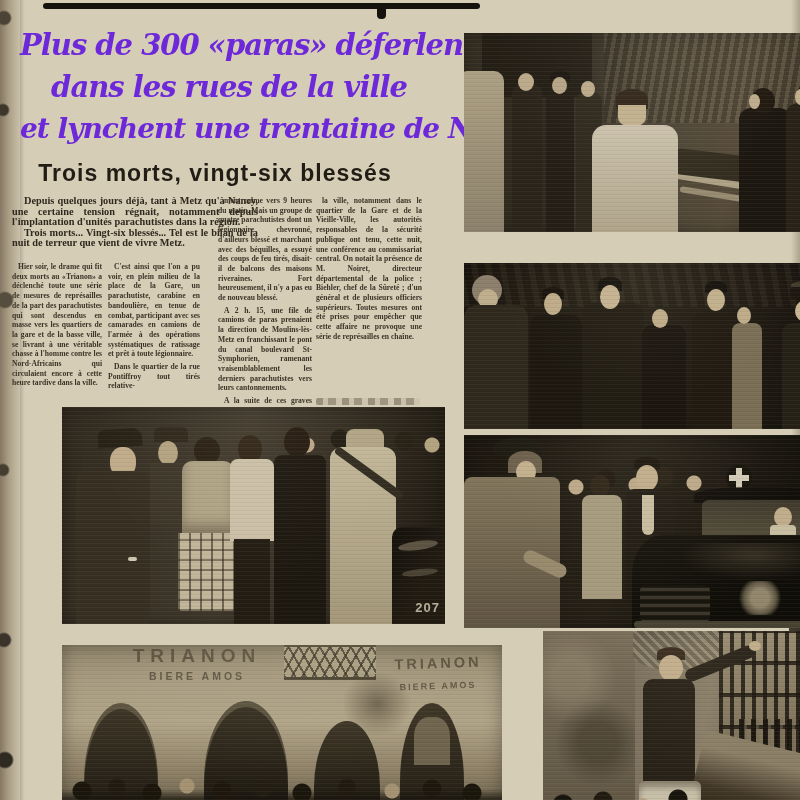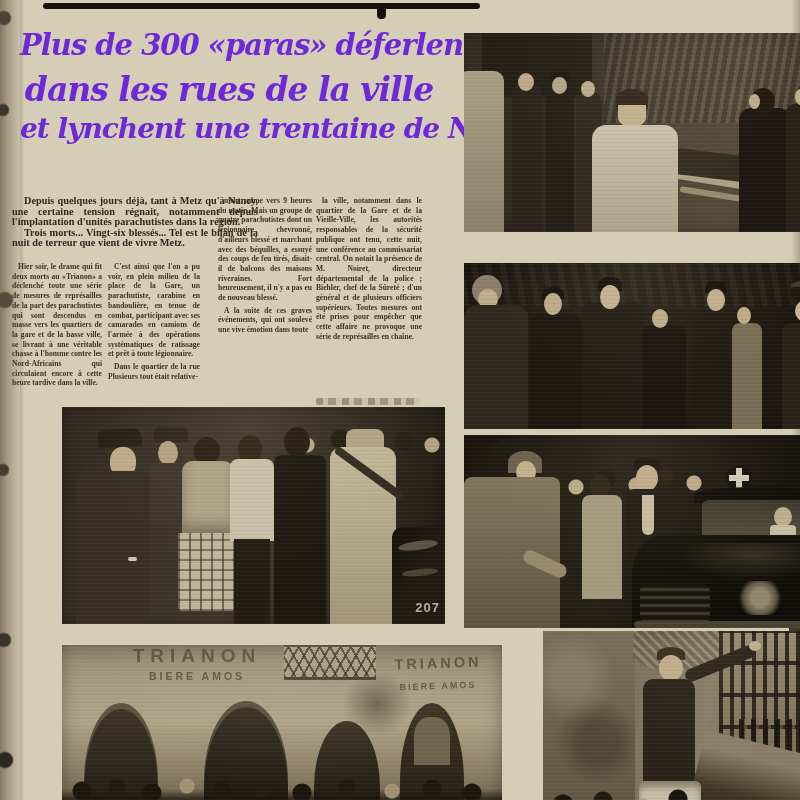--- a/index.html
+++ b/index.html
@@ -27,21 +27,21 @@
 
   
   .top-rule{left:43px;top:3px;width:437px;height:6px;background:#16130e;border-radius:3px;}
   .descender{left:377px;top:6px;width:9px;height:13px;background:#16130e;border-radius:0 0 4px 4px;}
 
   
   .headline{left:6px;top:28px;width:418px;height:130px;color:#6d28d9;
     font-family:"DejaVu Serif",serif;font-style:italic;font-weight:bold;text-align:center;margin-left:14px;}
   .hl-line{position:absolute;width:100%;white-space:nowrap;letter-spacing:-1px;}
   .hl-1{top:0;font-size:29px;}
-  .hl-2{top:42px;font-size:33px;}
+  .hl-2{top:42px;font-size:29px;}
   .hl-3{top:84px;font-size:28px;}
   .subhead{left:6px;top:160px;width:418px;text-align:center;color:#211d15;
     font-family:"Liberation Sans",sans-serif;font-weight:bold;font-size:23px;letter-spacing:1px;}
 
   
   .lead{left:12px;top:196px;width:246px;color:#2f281d;font-weight:bold;
     font-size:10.3px;line-height:10.6px;text-align:justify;}
   .lead p{margin:0;text-indent:12px;}
   .bodycol{color:#3b3326;font-weight:bold;font-size:7.6px;line-height:9.7px;text-align:justify;}
   .bodycol p{margin:0 0 3px 0;text-indent:6px;}
@@ -94,35 +94,37 @@
   <div class="abs right-dark"></div>
 
   <div class="abs top-rule"></div>
   <div class="abs descender"></div>
 
   <header class="abs headline">
     <div class="hl-line hl-1">Plus de 300 «paras» déferlent</div>
     <div class="hl-line hl-2">dans les rues de la ville</div>
     <div class="hl-line hl-3">et lynchent une trentaine de N-A</div>
   </header>
+  <div class="abs subhead">Trois morts, vingt-six blessés</div>
 
   <section class="abs lead">
     <p>Depuis quelques jours déjà, tant à Metz qu'à Nancy, une certaine tension régnait, notamment depuis l'implantation d'unités parachutistes dans la région.</p>
     <p>Trois morts... Vingt-six blessés... Tel est le bilan de la nuit de terreur que vient de vivre Metz.</p>
   </section>
 
   <section class="abs bodycol col1">
     <p>Hier soir, le drame qui fit deux morts au «Trianon» a déclenché toute une série de mesures de représailles de la part des parachutistes qui sont descendus en masse vers les quartiers de la gare et de la basse ville, se livrant à une véritable chasse à l'homme contre les Nord-Africains qui circulaient encore à cette heure tardive dans la ville.</p>
   </section>
   <section class="abs bodycol col2">
     <p>C'est ainsi que l'on a pu voir, en plein milieu de la place de la Gare, un parachutiste, carabine en bandoulière, en tenue de combat, participant avec ses camarades en camions de l'armée à des opérations systématiques de ratissage et prêt à toute légionnaire.</p>
-    <p>Dans le quartier de la rue Plusieurs tout était relative-</p>
+    <p>Dans le quartier de la rue Pontiffroy tout tirés relative-</p>
   </section>
   <section class="abs bodycol col3">
     <p>ment calme vers 9 heures du matin. Mais un groupe de quatre parachutistes dont un légionnaire chevronné, d'ailleurs blessé et marchant avec des béquilles, a essuyé des coups de feu tirés, disait-il de balcons des maisons riveraines. Fort heureusement, il n'y a pas eu de nouveau blessé.</p>
+    <p>A 2 h. 15, une file de camions de paras prenaient la direction de Moulins-lès-Metz en franchissant le pont du canal boulevard St-Symphorien, ramenant vraisemblablement les derniers parachutistes vers leurs cantonnements.</p>
     <p>A la suite de ces graves événements, qui ont soulevé une vive émotion dans toute</p>
   </section>
   <section class="abs bodycol col4">
     <p>la ville, notamment dans le quartier de la Gare et de la Vieille-Ville, les autorités responsables de la sécurité publique ont tenu, cette nuit, une conférence au commissariat central. On notait la présence de M. Noiret, directeur départemental de la police ; Biehler, chef de la Sûreté ; d'un général et de plusieurs officiers supérieurs. Toutes mesures ont été prises pour empêcher que cette affaire ne provoque une série de représailles en chaîne.</p>
   </section>
   <div class="abs smudge"></div>
 
   <figure class="photo" id="p1">
     <div class="b" style="left:140px;top:0;width:228px;height:90px;background:repeating-linear-gradient(100deg,rgba(186,172,140,.18) 0 4px,rgba(30,25,18,.25) 4px 9px);opacity:.8;"></div>
     <div class="b" style="left:18px;top:0;width:110px;height:64px;background:#1c1812;opacity:.85;"></div>

